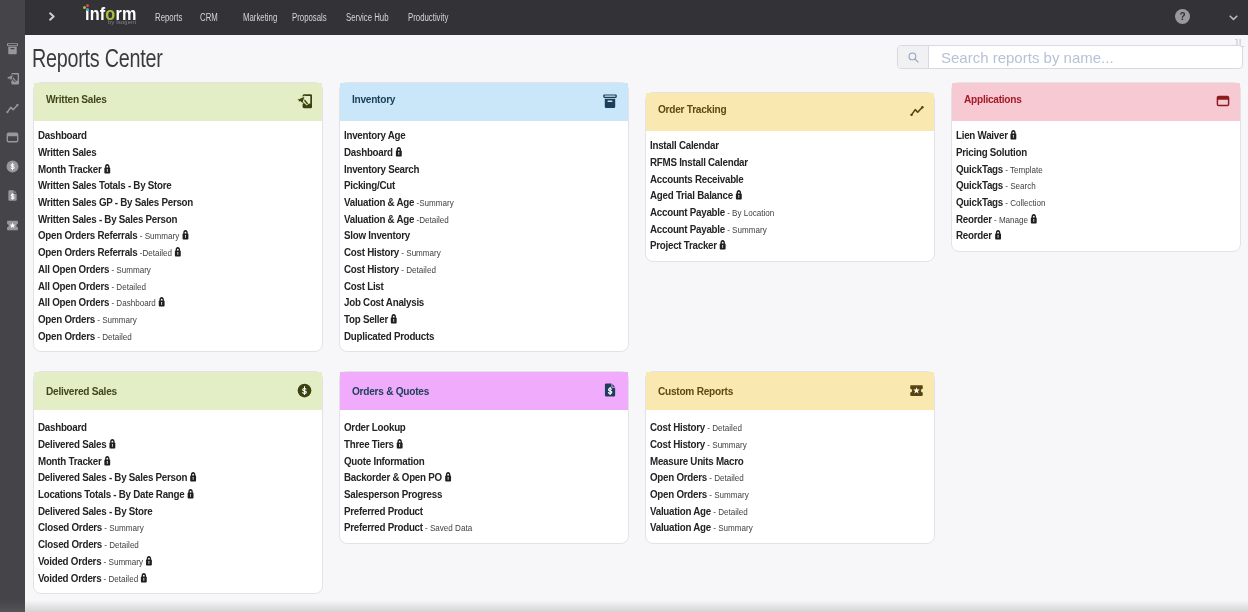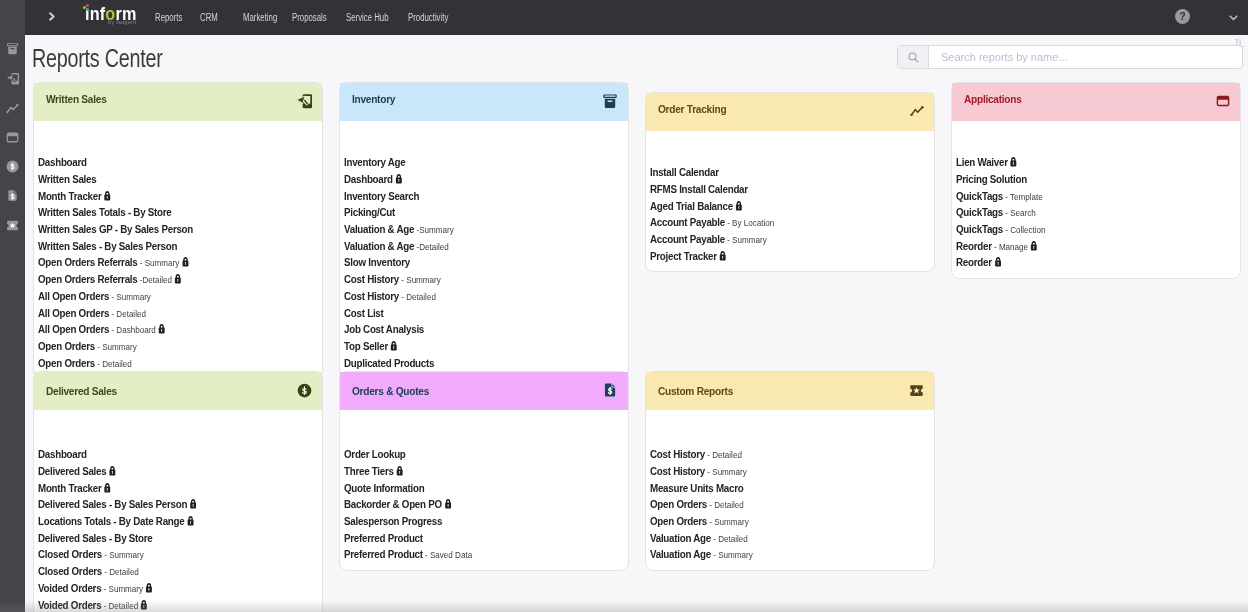--- a/index.html
+++ b/index.html
@@ -14,28 +14,28 @@
   #bylogo { position:absolute; left:83px; top:19.5px; color:#85858a; font-size:6px; letter-spacing:0.2px; white-space:nowrap; transform:scale(0.95,0.88); transform-origin:0 0; }
   .dot { position:absolute; border-radius:50%; width:3px; height:3px; }
   .mi { position:absolute; top:0; height:35px; display:flex; align-items:center; color:#d6d6d8; font-size:10px; }
   .mi span { display:inline-block; transform:scaleX(0.78); transform-origin:0 50%; white-space:nowrap; }
   #help { position:absolute; left:1150px; top:8.5px; width:15px; height:15px; border-radius:50%; background:#98989d; color:#2e2e33; font-size:10px; font-weight:bold; text-align:center; line-height:15.5px; }
   #jl { position:absolute; left:1208px; top:0; height:24px; display:flex; align-items:center; color:#c7c7cb; font-size:10.5px; letter-spacing:0.5px;margin-top:31px; }
   #caret { position:absolute; left:1204px; top:14.5px; }
   #title { position:absolute; left:32px; top:44px; font-size:25px; letter-spacing:-0.3px; color:#3b3b3b; transform:scaleX(0.79); transform-origin:0 0; white-space:nowrap; }
   #search { position:absolute; left:897px; top:45px; width:346px; height:24px; background:#fff; border:1px solid #d9d9de; border-radius:4px; display:flex; }
   #sicon { width:31px; height:100%; background:#f1f1f3; border-right:1px solid #d9d9de; border-radius:3px 0 0 3px; display:flex; align-items:center; justify-content:center; }
-  #ph { flex:1; display:flex; align-items:center; padding-left:12px; color:#b7c2d6; font-size:11px; }
+  #ph { flex:1; display:flex; align-items:center; padding-left:12px; color:#b7c2d6; font-size:15px; }
   .card { position:absolute; width:290px; background:#fff; border:1px solid #e3e3e7; border-radius:8px; }
   .hd { height:38px; display:flex; align-items:center; justify-content:space-between; padding:0 10.5px 2px 12px; }
   .hd svg { flex:none; }
   .ht { font-weight:bold; font-size:11.5px; letter-spacing:-0.3px; transform:scaleX(0.88); transform-origin:0 50%; white-space:nowrap; position:relative; }
   .ht1 { top:-2px; }
   .ht2 { top:0.5px; }
-  .bd { padding:6px 0 7px 4px;margin-top:27px; }
+  .bd { padding:6px 0 7px 4px; }
   .bd2 { padding:9px 0 7px 4px; }
   .li { height:16.7px; display:flex; align-items:center; }
   .x { display:inline-block; transform:scaleX(0.85); transform-origin:0 50%; white-space:nowrap; font-weight:bold; font-size:11.5px; letter-spacing:-0.3px; color:#242424; }
   .sub { font-weight:normal; font-size:9.5px; letter-spacing:0; color:#414141; }
   .lk { margin-left:2.5px; vertical-align:-1px; }
   #botgrad { position:absolute; left:0; bottom:0; width:1248px; height:12px; background:linear-gradient(to bottom, rgba(120,120,126,0), rgba(120,120,126,0.28)); z-index:50; }
 </style></head>
 <body>
 <div id="sidebar">
   <div class="sic" style="top:42px">
@@ -274,20 +274,23 @@
       </svg>
     </div>
     <div class="bd">
       <div class="li">
         <span class="x"><b>Install Calendar</b></span>
       </div>
       <div class="li">
         <span class="x"><b>RFMS Install Calendar</b></span>
       </div>
       <div class="li">
+        <span class="x"><b>Accounts Receivable</b></span>
+      </div>
+      <div class="li">
         <span class="x"><b>Aged Trial Balance</b><svg class="lk" width="9" height="11" viewBox="0 0 12 14">
             <path fill="#1f1f1f" d="M6 1C4.05 1 2.55 2.5 2.55 4.45v1.95h2.1V4.55a1.35 1.35 0 1 1 2.7 0v1.85h2.1V4.45C9.45 2.5 7.95 1 6 1z"></path>
             <rect fill="#1f1f1f" x="1.4" y="5.7" width="9.2" height="7.8" rx="1.3"></rect>
             <circle cx="6" cy="8.7" r="0.95" fill="#fff"></circle>
             <path d="M5.55 9.3h0.9l.35 1.9H5.2z" fill="#fff"></path>
           </svg></span>
       </div>
       <div class="li">
         <span class="x"><b>Account Payable</b><span class="sub">&nbsp;- By Location</span></span>
       </div>

